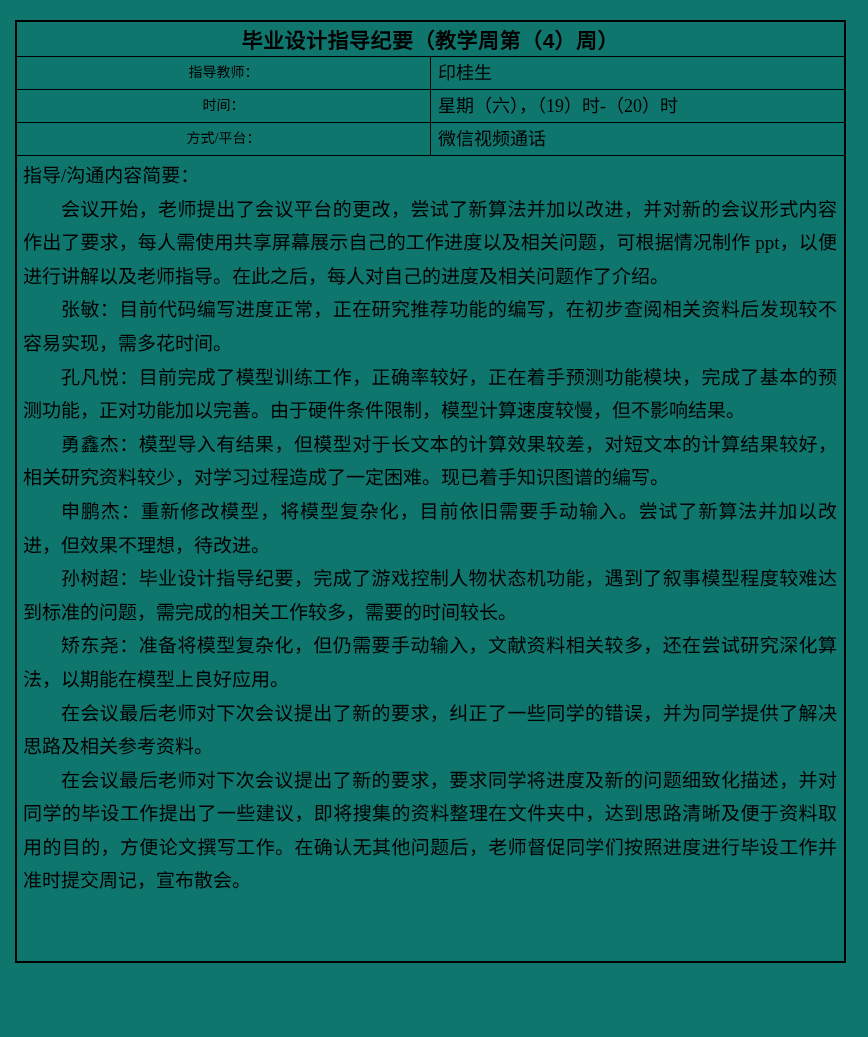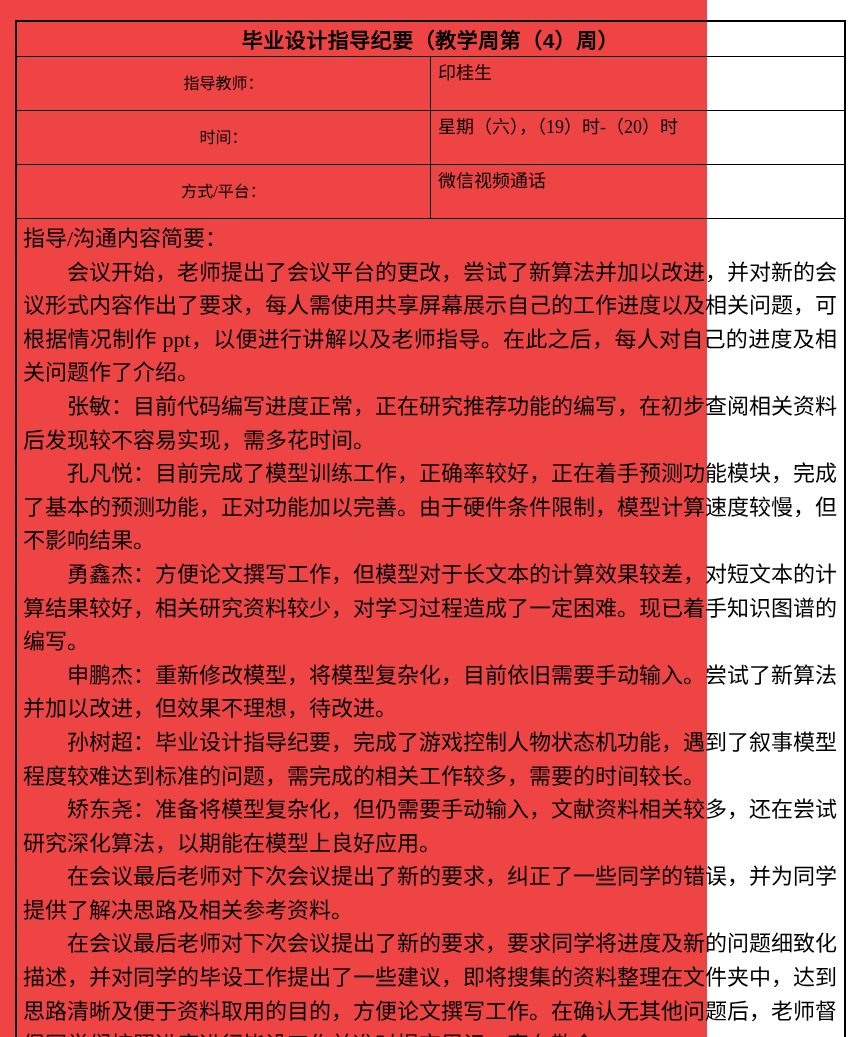--- a/index.html
+++ b/index.html
@@ -10,23 +10,23 @@
   }
   body {
     width: 868px;
     height: 1037px;
     font-family: "Liberation Serif", "DejaVu Serif", serif;
     color: #000000;
     overflow: hidden;
   }
   .page {
     position: relative;
-    width: 707px;
+    width: 868px;
     height: 1037px;
-    background: #ef4444;
+    background: #0f766e;
   }
   table.doc-table {
     position: absolute;
     left: 15px;
     top: 20px;
     width: 831px;
     border-collapse: collapse;
     table-layout: fixed;
     border: 2px solid #000000;
   }
@@ -42,41 +42,41 @@
     font-weight: bold;
     font-size: 21px;
     padding: 2px 4px;
     letter-spacing: 0.5px;
   }
   td.label-cell {
     width: 50%;
     height: 31px;
     text-align: center;
     vertical-align: top;
-    font-size: 16px;
+    font-size: 14px;
     line-height: 29px;
-    padding: 12px 6px;
+    padding: 1px 6px;
   }
   td.value-cell {
     width: 50%;
     text-align: left;
     vertical-align: top;
     font-size: 18px;
     line-height: 30px;
     padding: 1px 3px 1px 7px;
   }
   tr.row-participants td { height: 63px; }
   tr.row-participants td.value-cell { line-height: 32px; }
   td.content-cell {
     height: 806px;
     vertical-align: top;
     text-align: justify;
-    font-size: 22px;
+    font-size: 19px;
     line-height: 33.6px;
-    padding: 3px 7px 16px 6px;
+    padding: 3px 7px 4px 6px;
   }
   .content-heading {
     margin: 0;
     text-indent: 0;
   }
   p.para {
     margin: 0;
     text-indent: 2em;
   }
 </style>
@@ -100,21 +100,21 @@
       <tr class="info-row row-platform">
         <td class="label-cell">方式/平台：</td>
         <td class="value-cell">微信视频通话</td>
       </tr>
       <tr class="content-row">
         <td class="content-cell" colspan="2">
           <div class="content-heading">指导/沟通内容简要：</div>
           <p class="para">会议开始，老师提出了会议平台的更改，尝试了新算法并加以改进，并对新的会议形式内容作出了要求，每人需使用共享屏幕展示自己的工作进度以及相关问题，可根据情况制作 ppt，以便进行讲解以及老师指导。在此之后，每人对自己的进度及相关问题作了介绍。</p>
           <p class="para">张敏：目前代码编写进度正常，正在研究推荐功能的编写，在初步查阅相关资料后发现较不容易实现，需多花时间。</p>
           <p class="para">孔凡悦：目前完成了模型训练工作，正确率较好，正在着手预测功能模块，完成了基本的预测功能，正对功能加以完善。由于硬件条件限制，模型计算速度较慢，但不影响结果。</p>
-          <p class="para">勇鑫杰：方便论文撰写工作，但模型对于长文本的计算效果较差，对短文本的计算结果较好，相关研究资料较少，对学习过程造成了一定困难。现已着手知识图谱的编写。</p>
+          <p class="para">勇鑫杰：模型导入有结果，但模型对于长文本的计算效果较差，对短文本的计算结果较好，相关研究资料较少，对学习过程造成了一定困难。现已着手知识图谱的编写。</p>
           <p class="para">申鹏杰：重新修改模型，将模型复杂化，目前依旧需要手动输入。尝试了新算法并加以改进，但效果不理想，待改进。</p>
           <p class="para">孙树超：毕业设计指导纪要，完成了游戏控制人物状态机功能，遇到了叙事模型程度较难达到标准的问题，需完成的相关工作较多，需要的时间较长。</p>
           <p class="para">矫东尧：准备将模型复杂化，但仍需要手动输入，文献资料相关较多，还在尝试研究深化算法，以期能在模型上良好应用。</p>
           <p class="para">在会议最后老师对下次会议提出了新的要求，纠正了一些同学的错误，并为同学提供了解决思路及相关参考资料。</p>
           <p class="para">在会议最后老师对下次会议提出了新的要求，要求同学将进度及新的问题细致化描述，并对同学的毕设工作提出了一些建议，即将搜集的资料整理在文件夹中，达到思路清晰及便于资料取用的目的，方便论文撰写工作。在确认无其他问题后，老师督促同学们按照进度进行毕设工作并准时提交周记，宣布散会。</p>
         </td>
       </tr>
     </tbody>
   </table>
 </div>

